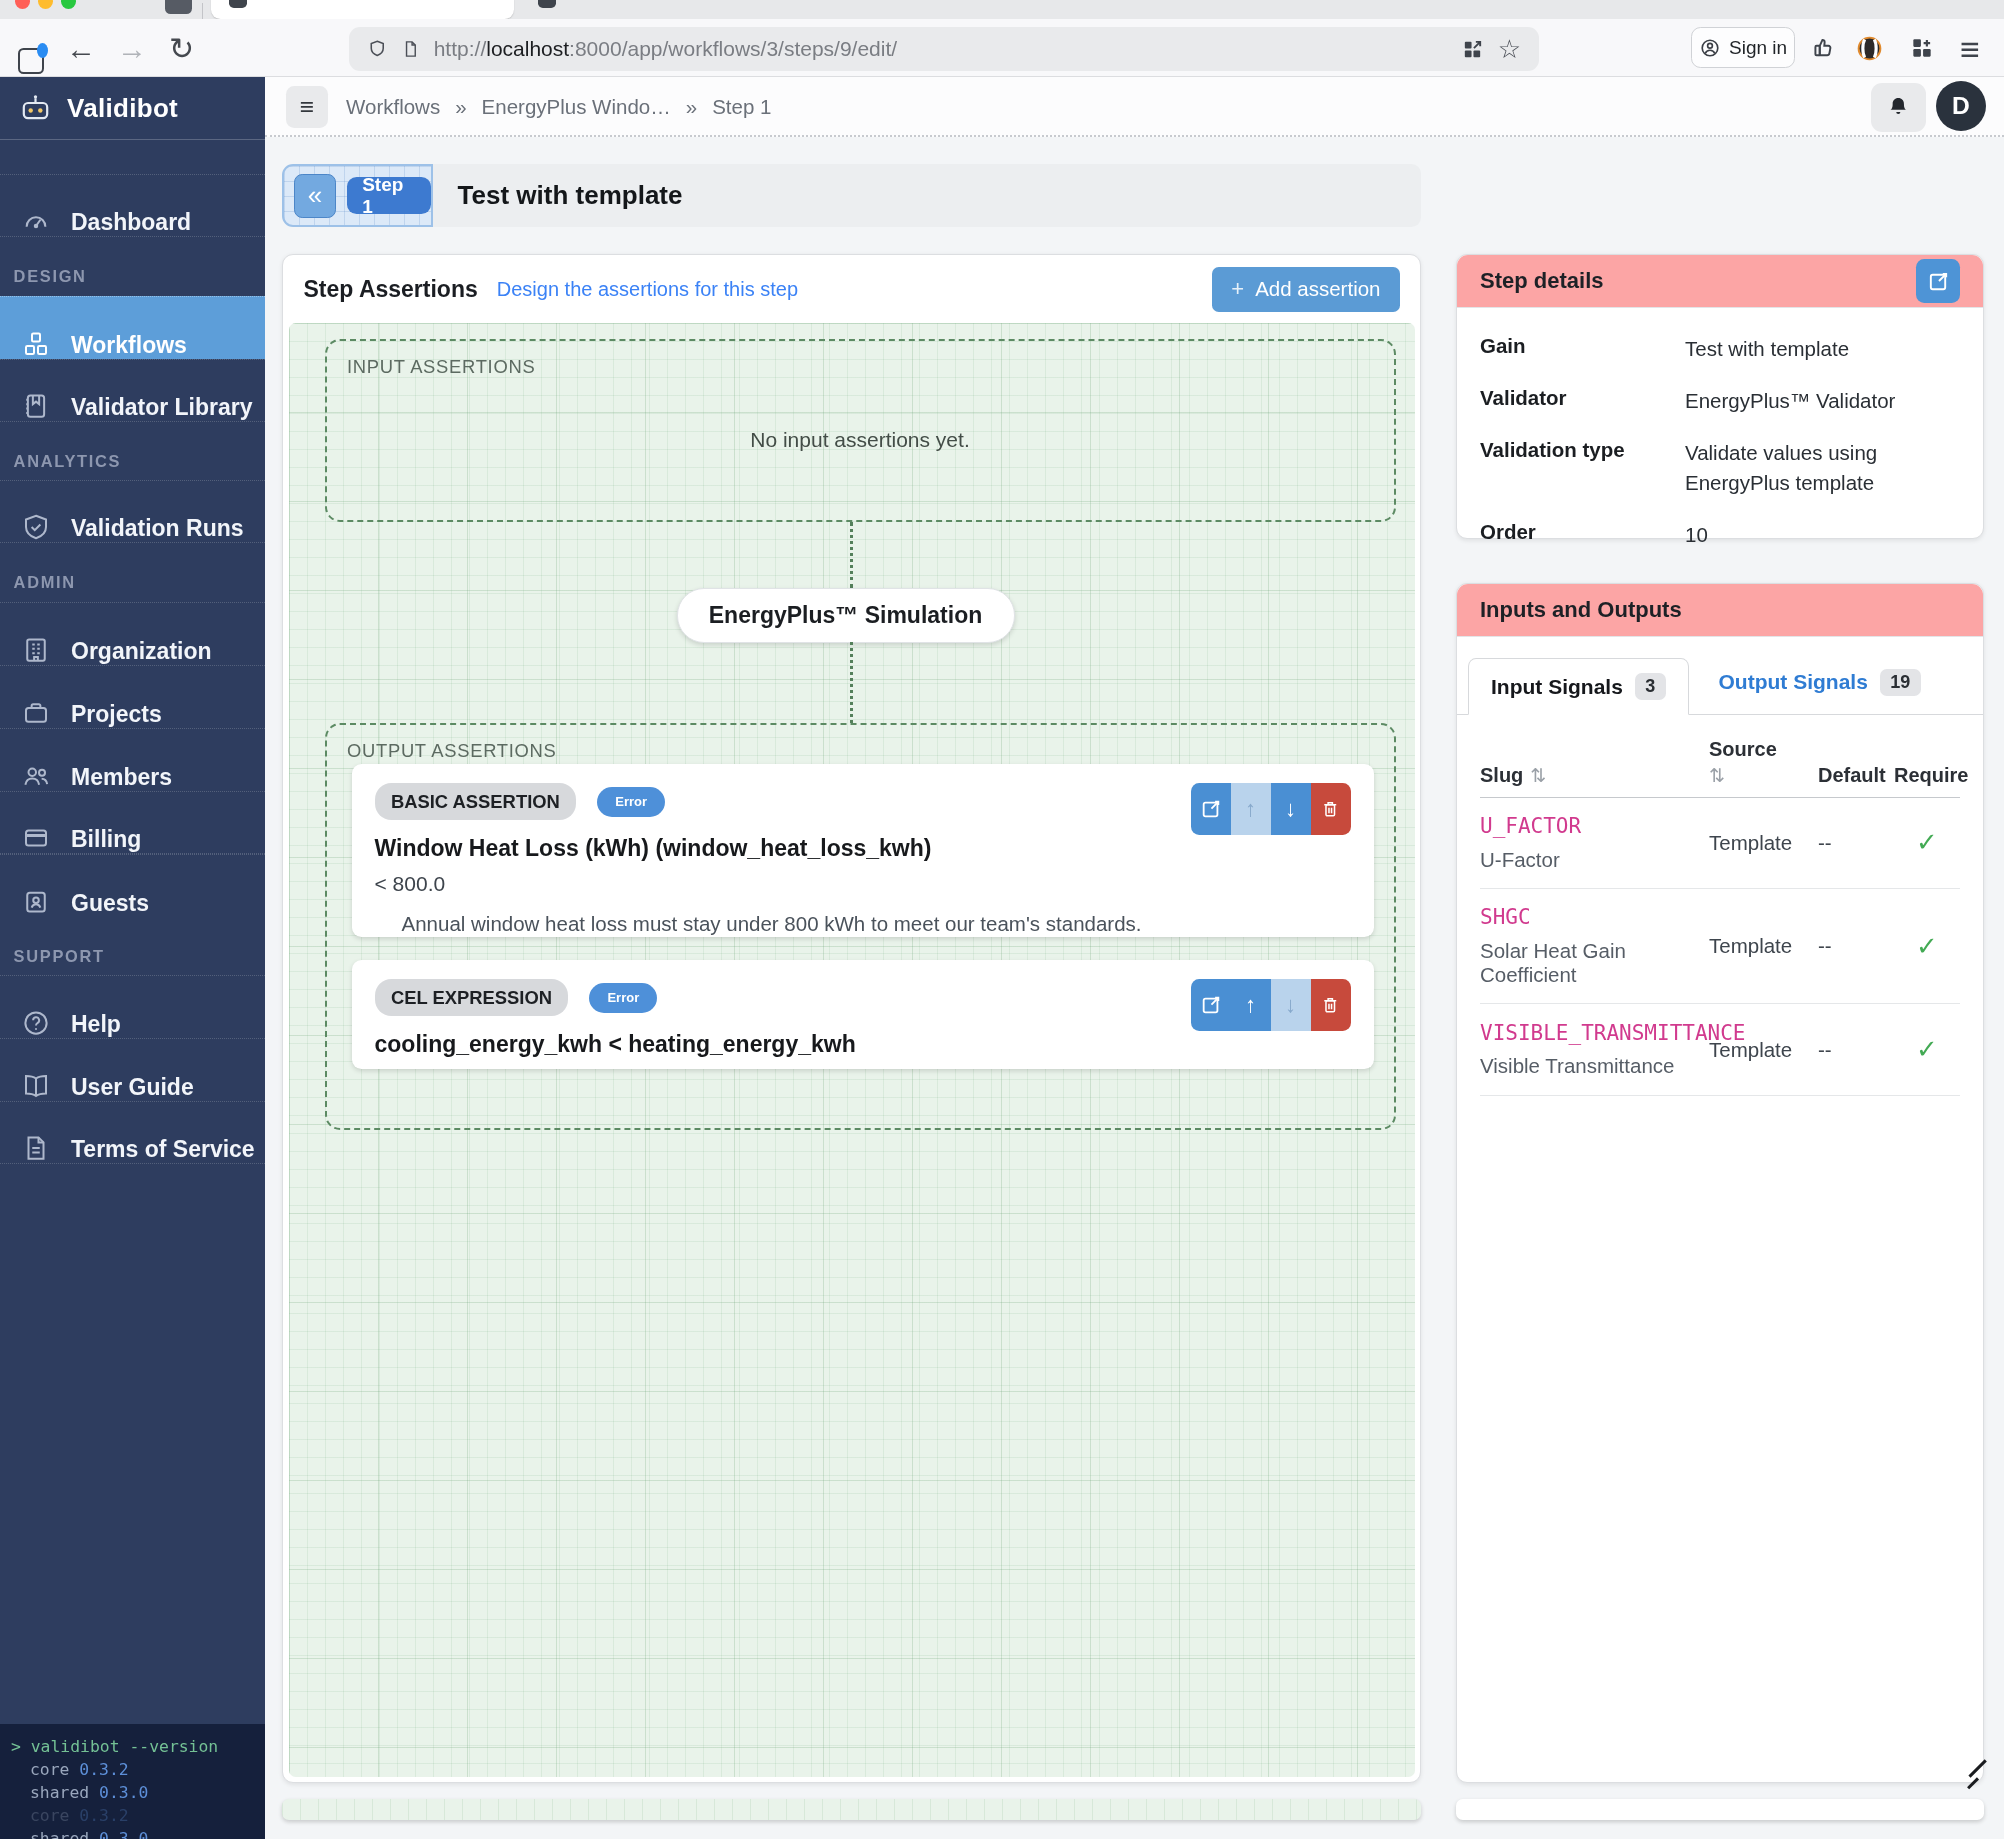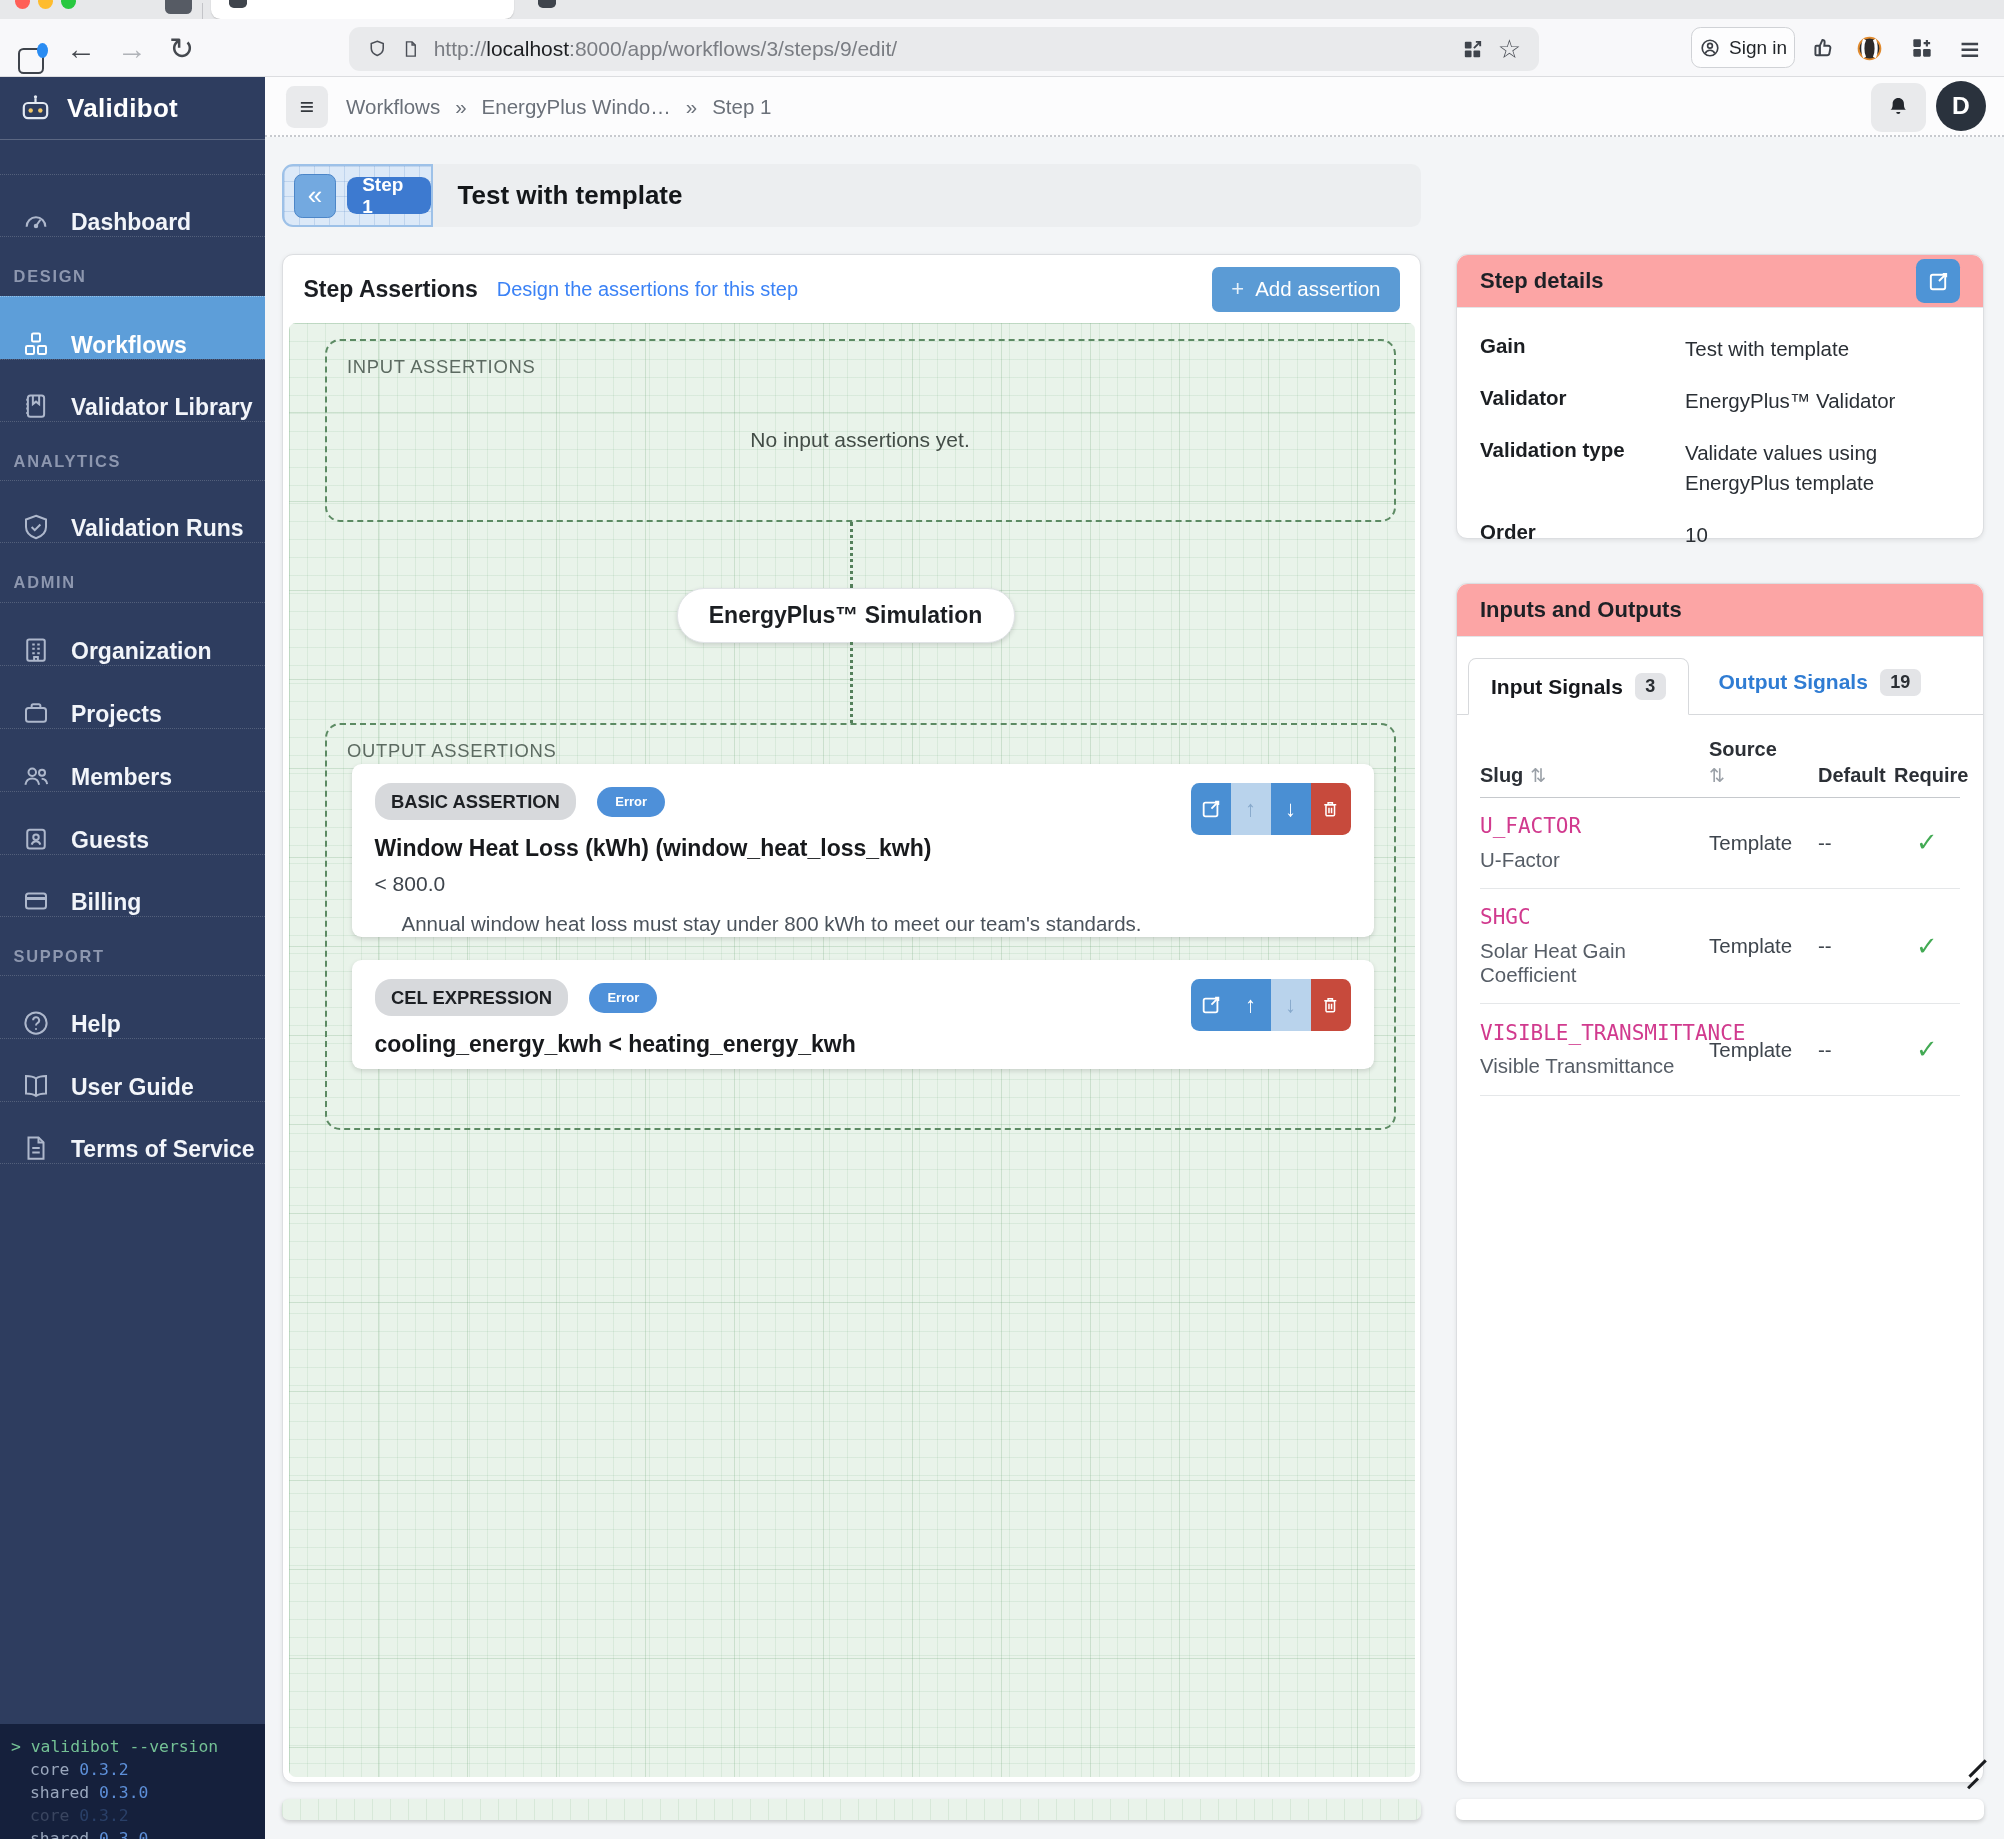--- a/index.html
+++ b/index.html
@@ -374,38 +374,38 @@
       <span class="nicon">
         <svg width="30" height="30" viewBox="0 0 24 24" fill="none" stroke="currentColor" stroke-width="1.6">
             <circle cx="9" cy="9" r="3"></circle>
             <path d="M3.5 19c.5-3 2.5-5 5.5-5s5 2 5.5 5"></path>
             <circle cx="16.8" cy="9.3" r="2.4"></circle>
             <path d="M16.5 14.2c2.6 0 4 1.7 4.4 4.3"></path>
           </svg>
       </span>
       <span class="nlabel">Members</span>
     </div>
+    <div class="nav-item group-end">
+      <span class="nicon">
+        <svg width="30" height="30" viewBox="0 0 24 24" fill="none" stroke="currentColor" stroke-width="1.6">
+            <rect x="4" y="6" width="16" height="12" rx="2"></rect>
+            <path d="M4 10h16" stroke-width="2.4"></path>
+          </svg>
+      </span>
+      <span class="nlabel">Billing</span>
+    </div>
     <div class="nav-item">
       <span class="nicon">
         <svg width="30" height="30" viewBox="0 0 24 24" fill="none" stroke="currentColor" stroke-width="1.6">
             <rect x="5" y="4.5" width="14" height="15" rx="2"></rect>
             <circle cx="12" cy="10.5" r="2.2"></circle>
             <path d="M8.5 16.5c.6-1.8 2-2.7 3.5-2.7s2.9.9 3.5 2.7"></path>
           </svg>
       </span>
       <span class="nlabel">Guests</span>
-    </div>
-    <div class="nav-item group-end">
-      <span class="nicon">
-        <svg width="30" height="30" viewBox="0 0 24 24" fill="none" stroke="currentColor" stroke-width="1.6">
-            <rect x="4" y="6" width="16" height="12" rx="2"></rect>
-            <path d="M4 10h16" stroke-width="2.4"></path>
-          </svg>
-      </span>
-      <span class="nlabel">Billing</span>
     </div>
 
     <div class="nav-section-label">SUPPORT</div>
     <div class="nav-item">
       <span class="nicon">
         <svg width="30" height="30" viewBox="0 0 24 24" fill="none" stroke="currentColor" stroke-width="1.6">
             <circle cx="12" cy="12" r="8.5"></circle>
             <path d="M9.7 9.8a2.4 2.4 0 1 1 3.5 2.2c-.8.5-1.2 1-1.2 1.9"></path>
             <circle cx="12" cy="16.8" r=".8" fill="currentColor" stroke="none"></circle>
           </svg>

